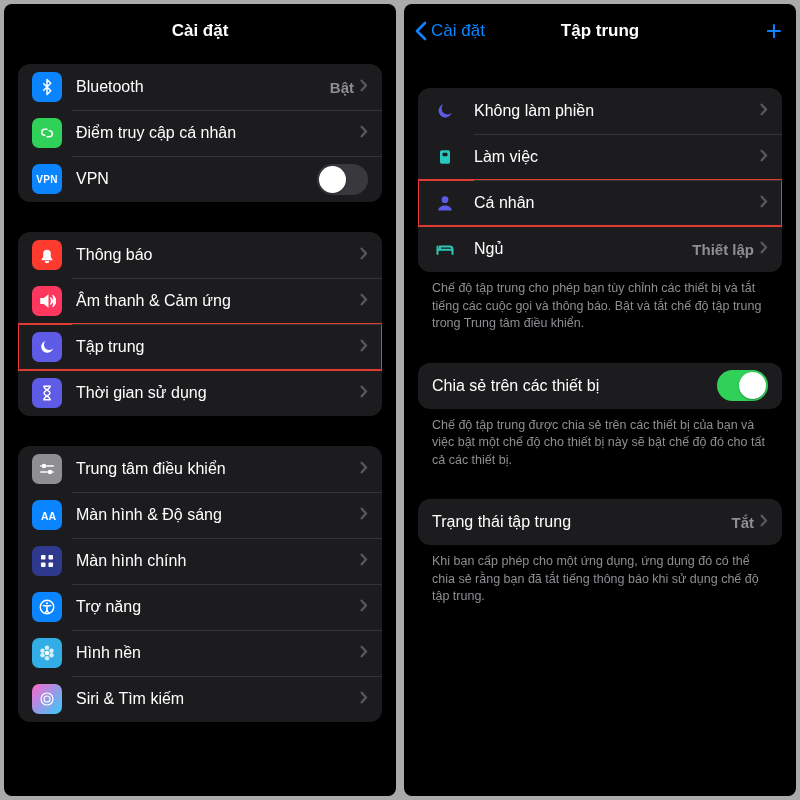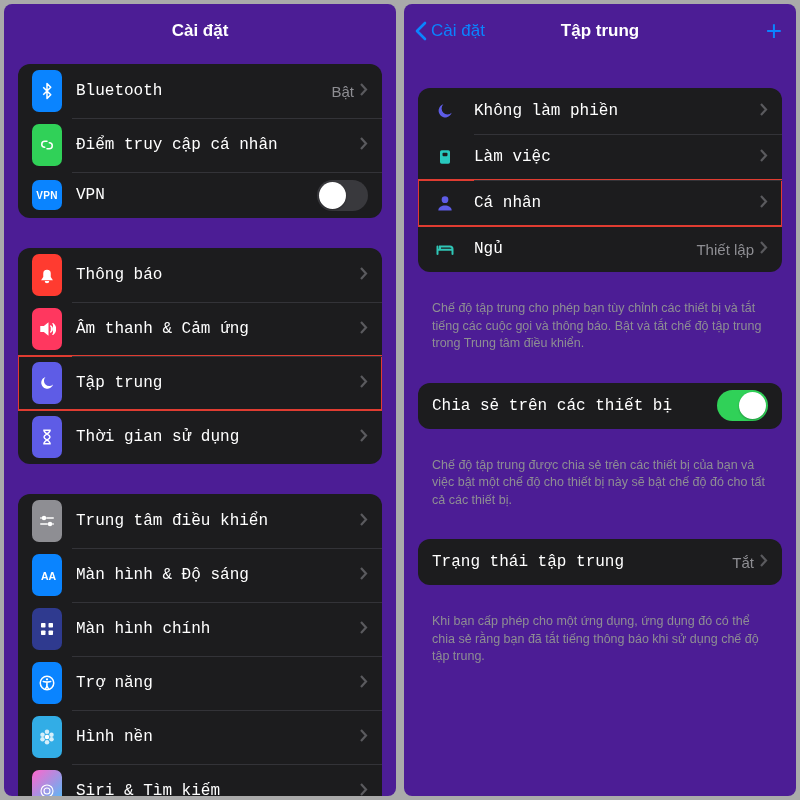--- a/index.html
+++ b/index.html
@@ -8,21 +8,21 @@
   font-family: -apple-system, "SF Pro Text", "Helvetica Neue", Arial, sans-serif;
   width: 800px;
   height: 800px;
   display: flex;
   gap: 8px;
   padding: 4px;
   overflow: hidden;
 }
 .phone {
   flex: 1;
-  background: #4c1d95;
+  background: #000000;
   border-radius: 8px;
   color: #fff;
   overflow: hidden;
   display: flex;
   flex-direction: column;
 }
 .header {
   height: 54px;
   display: flex;
   align-items: center;
@@ -77,41 +77,41 @@
   height: 1px;
   background: #333338;
 }
 .row.highlighted {
   outline: 2px solid #e03c31;
   outline-offset: -1px;
   z-index: 2;
 }
 .icon {
   width: 30px;
-  height: 42px;
+  height: 30px;
   border-radius: 7px;
   display: flex;
   align-items: center;
   justify-content: center;
   margin-right: 14px;
   flex: none;
 }
 .icon svg { width: 18px; height: 18px; fill: #fff; }
 .icon.gray { background: #8e8e93; }
 .label {
   flex: 1;
   font-size: 16px;
   font-weight: 400;
   color: #fff;
-  font-family: Liberation Mono, monospace;
 }
 .value {
   font-size: 15px;
   color: #8e8e93;
   margin-right: 6px;
+  font-weight: bold;
 }
 .chevron {
   color: #5a5a5e;
   flex: none;
 }
 .chevron svg { width: 8px; height: 13px; fill: none; stroke: currentColor; stroke-width: 2.2; }
 .toggle {
   width: 51px;
   height: 31px;
   border-radius: 16px;
@@ -130,21 +130,20 @@
   top: 2px;
   box-shadow: 0 1px 2px rgba(0,0,0,.3);
 }
 .toggle.off::after { left: 2px; }
 .toggle.on::after { right: 2px; }
 .footer-text {
   font-size: 12.5px;
   color: #8e8e93;
   line-height: 1.4;
   padding: 8px 14px 0 14px;
-  margin-top: 20px;
 }
 
 .ficon {
   width: 26px;
   height: 26px;
   display: flex;
   align-items: center;
   justify-content: center;
   margin-right: 16px;
   flex: none;

